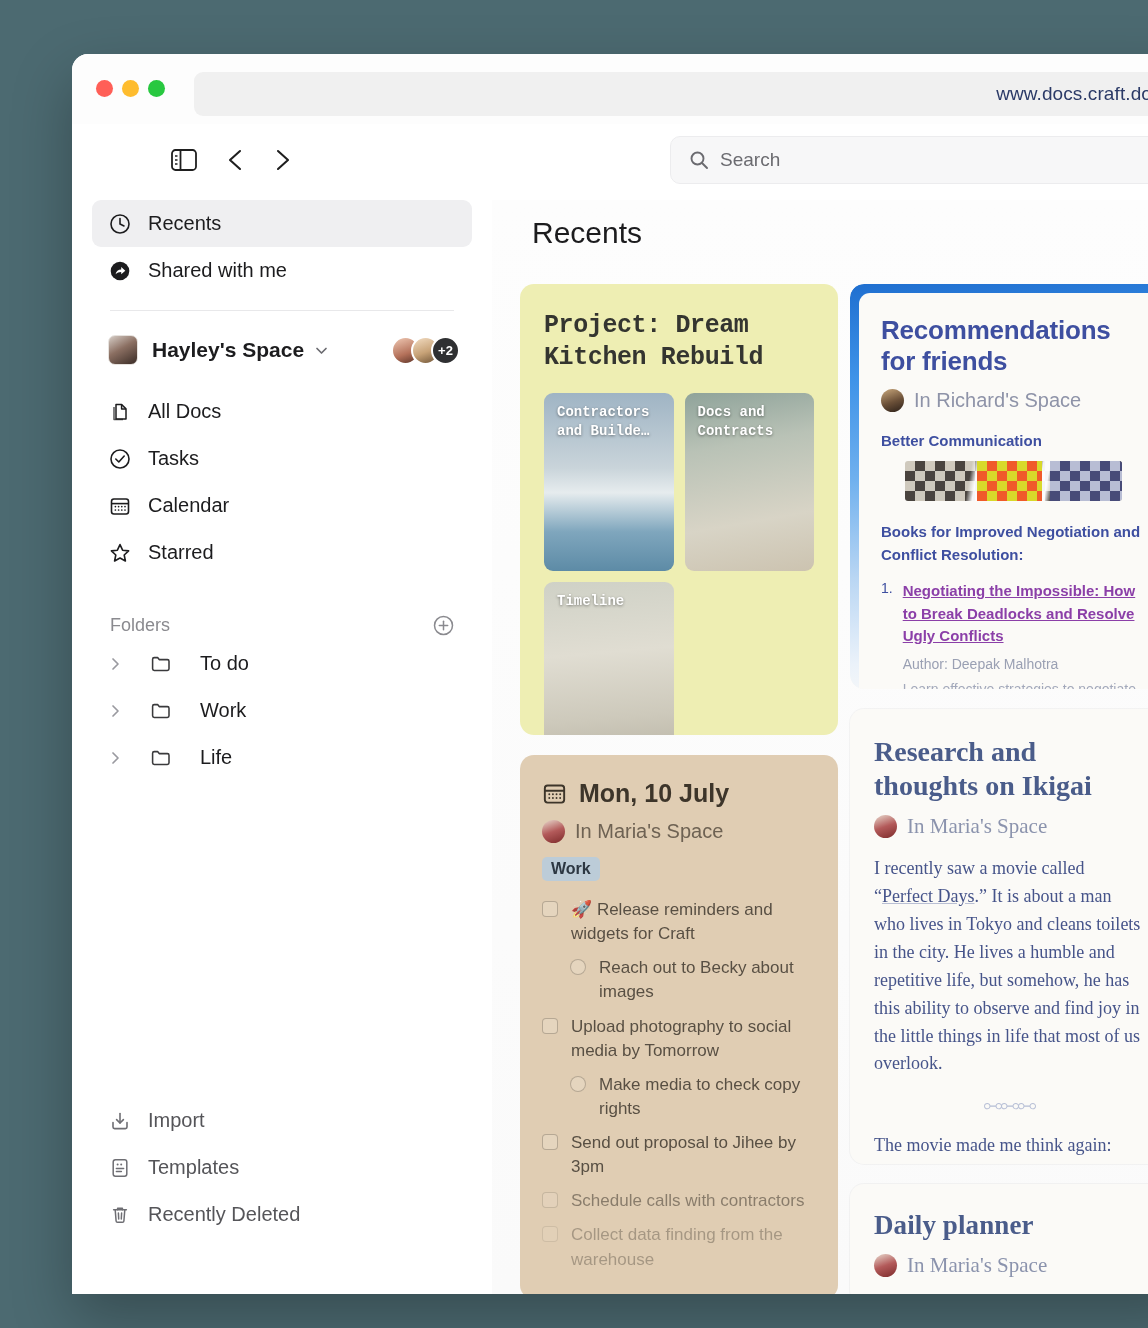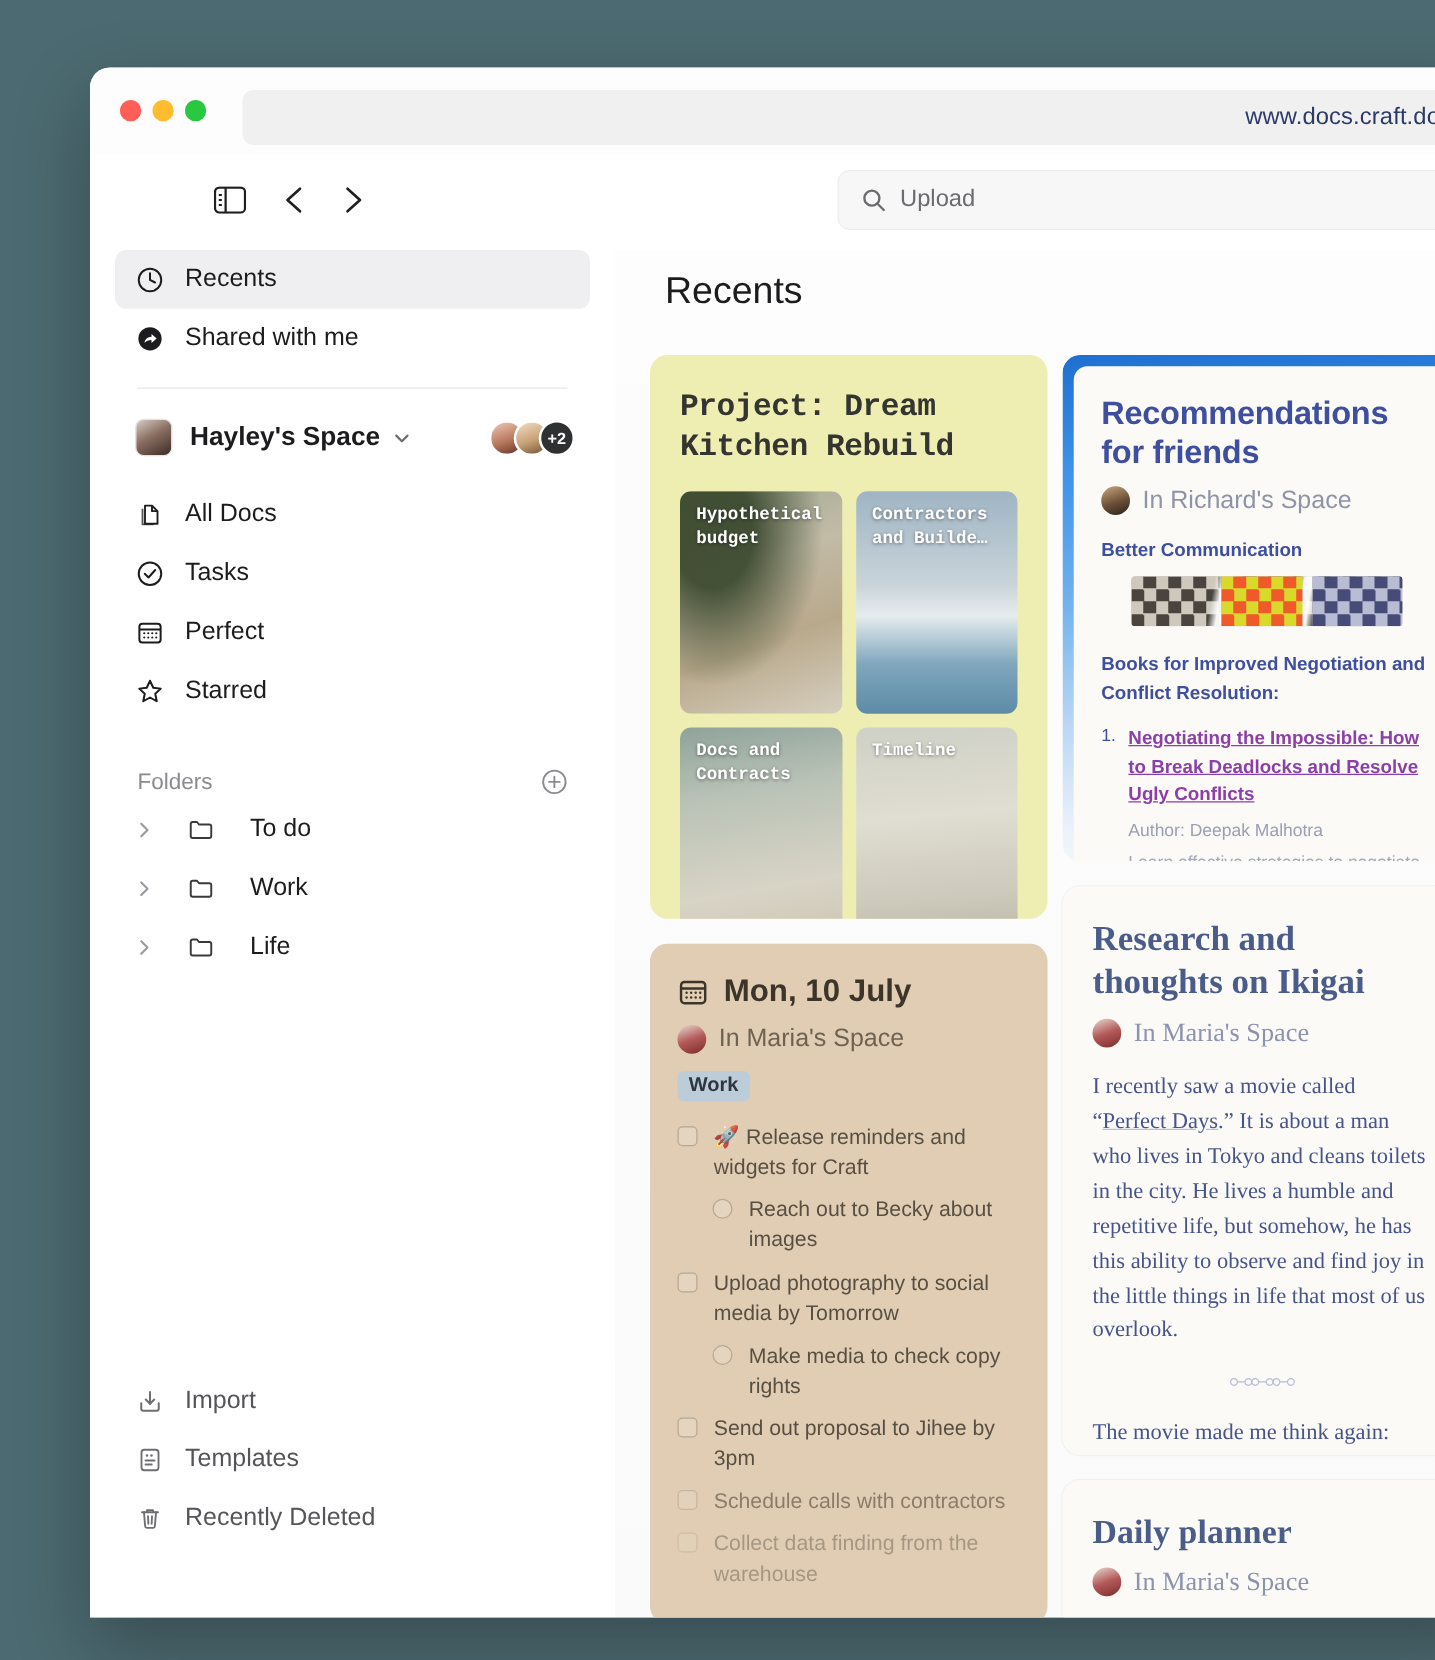--- a/index.html
+++ b/index.html
@@ -347,21 +347,21 @@
       <svg width="22" height="24" viewBox="0 0 22 24" fill="none" stroke="#1f1f1f" stroke-width="2.1" stroke-linecap="round" stroke-linejoin="round">
           <polyline points="7,3 17,12 7,21"></polyline>
         </svg>
     </div>
 
     <div class="searchbox">
       <svg width="20" height="20" viewBox="0 0 20 20" fill="none" stroke="#6b6b70" stroke-width="1.9">
         <circle cx="8.5" cy="8.5" r="6"></circle>
           <line x1="13" y1="13" x2="18" y2="18" stroke-linecap="round"></line>
       </svg>
-      <span class="ph">Upload</span>
+      <span class="ph">Search</span>
     </div>
   </div>
 
   <div class="body">
 
     <div class="sidebar">
 
       <div class="side-item active">
         <span class="ic">
           <svg width="22" height="22" viewBox="0 0 22 22" fill="none" stroke="#1c1c1e" stroke-width="1.6">
@@ -429,21 +429,21 @@
                   <circle cx="9.6" cy="11.6" r=".85"></circle>
                   <circle cx="12.8" cy="11.6" r=".85"></circle>
                   <circle cx="16" cy="11.6" r=".85"></circle>
                   <circle cx="6.4" cy="15" r=".85"></circle>
                   <circle cx="9.6" cy="15" r=".85"></circle>
                   <circle cx="12.8" cy="15" r=".85"></circle>
                   <circle cx="16" cy="15" r=".85"></circle>
                 </g>
             </svg>
           </span>
-          <span>Perfect</span>
+          <span>Calendar</span>
         </div>
         <div class="side-item">
           <span class="ic">
             <svg width="22" height="22" viewBox="0 0 22 22" fill="none" stroke="#1c1c1e" stroke-width="1.6" stroke-linejoin="round">
                 <polygon points="11,2.6 13.6,8.2 19.6,8.9 15.2,13 16.4,19 11,16 5.6,19 6.8,13 2.4,8.9 8.4,8.2"></polygon>
               </svg>
           </span>
           <span>Starred</span>
         </div>
       </div>
@@ -544,23 +544,20 @@
     <div class="main">
       <div class="main-title">Recents</div>
 
       <div class="cols">
 
         <div class="col">
 
           <div class="card c-kitchen">
             <h2>Project: Dream Kitchen Rebuild</h2>
             <div class="thumbs">
-              <div class="thumb th1">
-                <div class="tl">Hypothetical budget</div>
-              </div>
               <div class="thumb th2">
                 <div class="tl">Contractors and Builde…</div>
               </div>
               <div class="thumb th3">
                 <div class="tl">Docs and Contracts</div>
               </div>
               <div class="thumb th4">
                 <div class="tl">Timeline</div>
               </div>
             </div>

